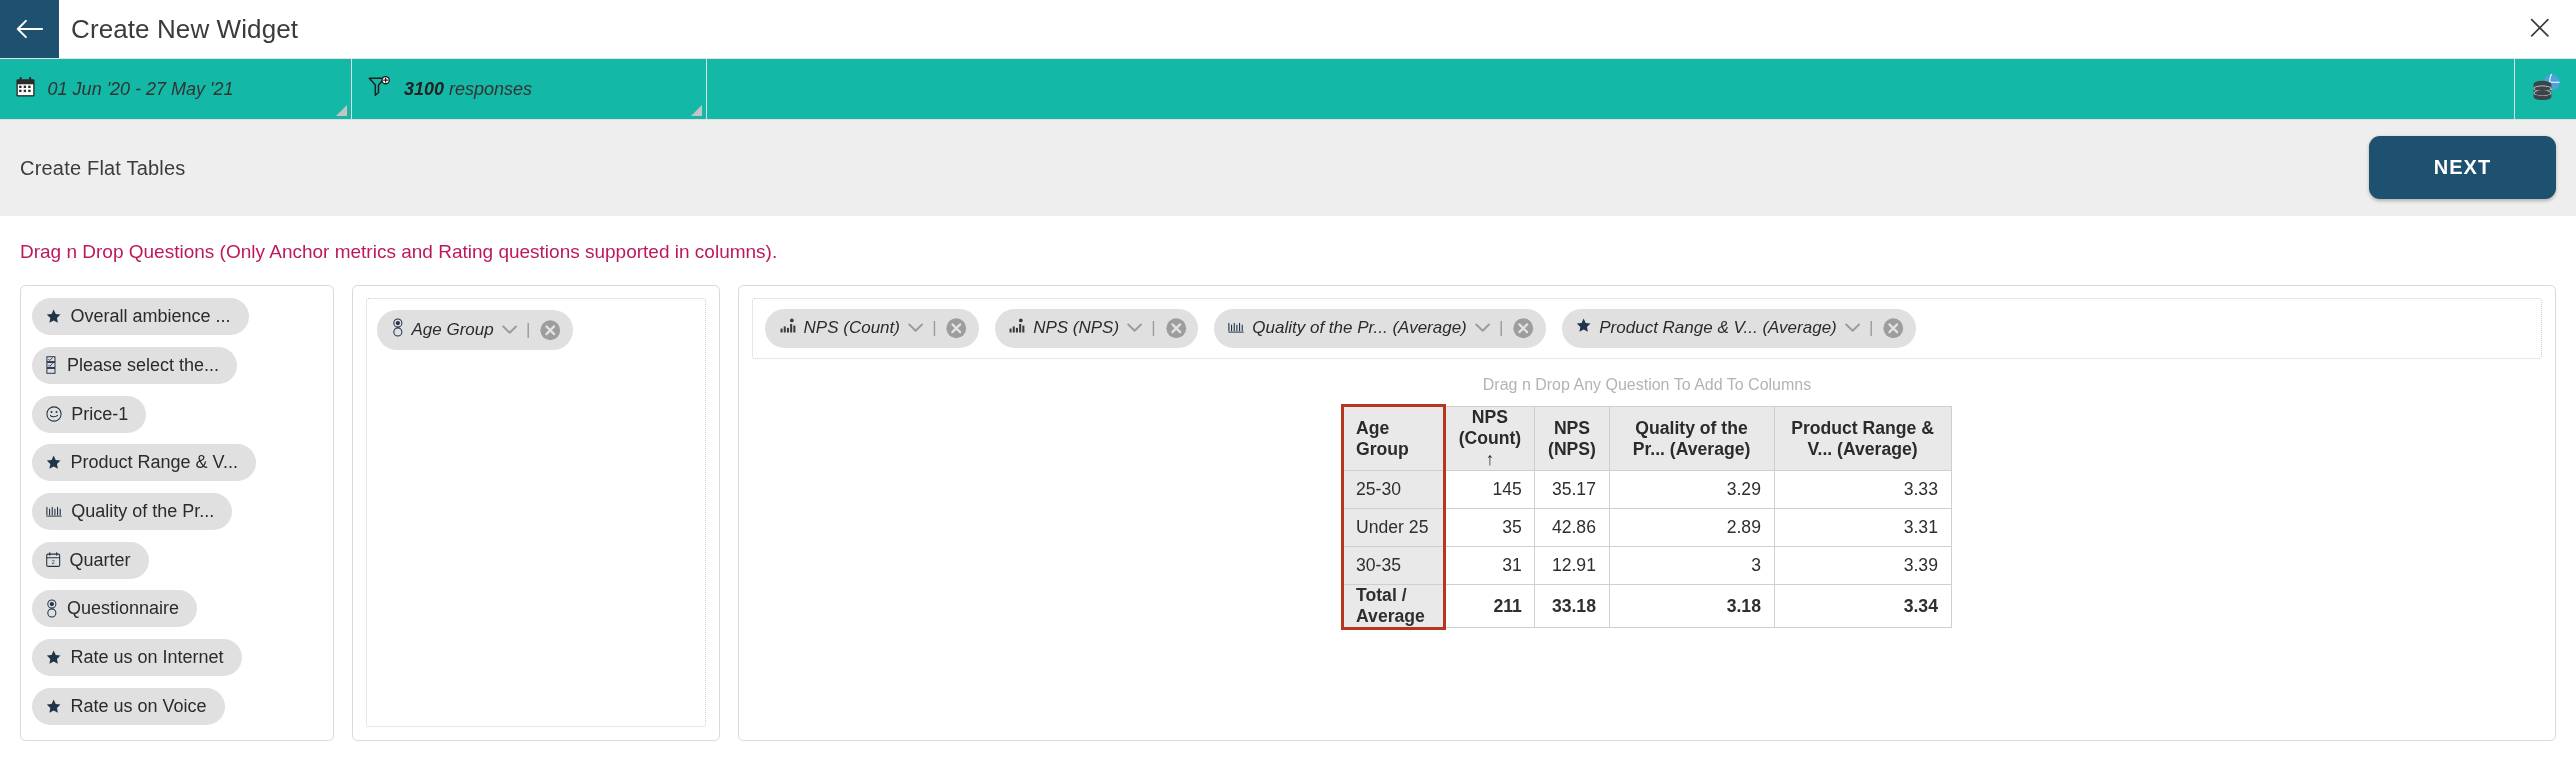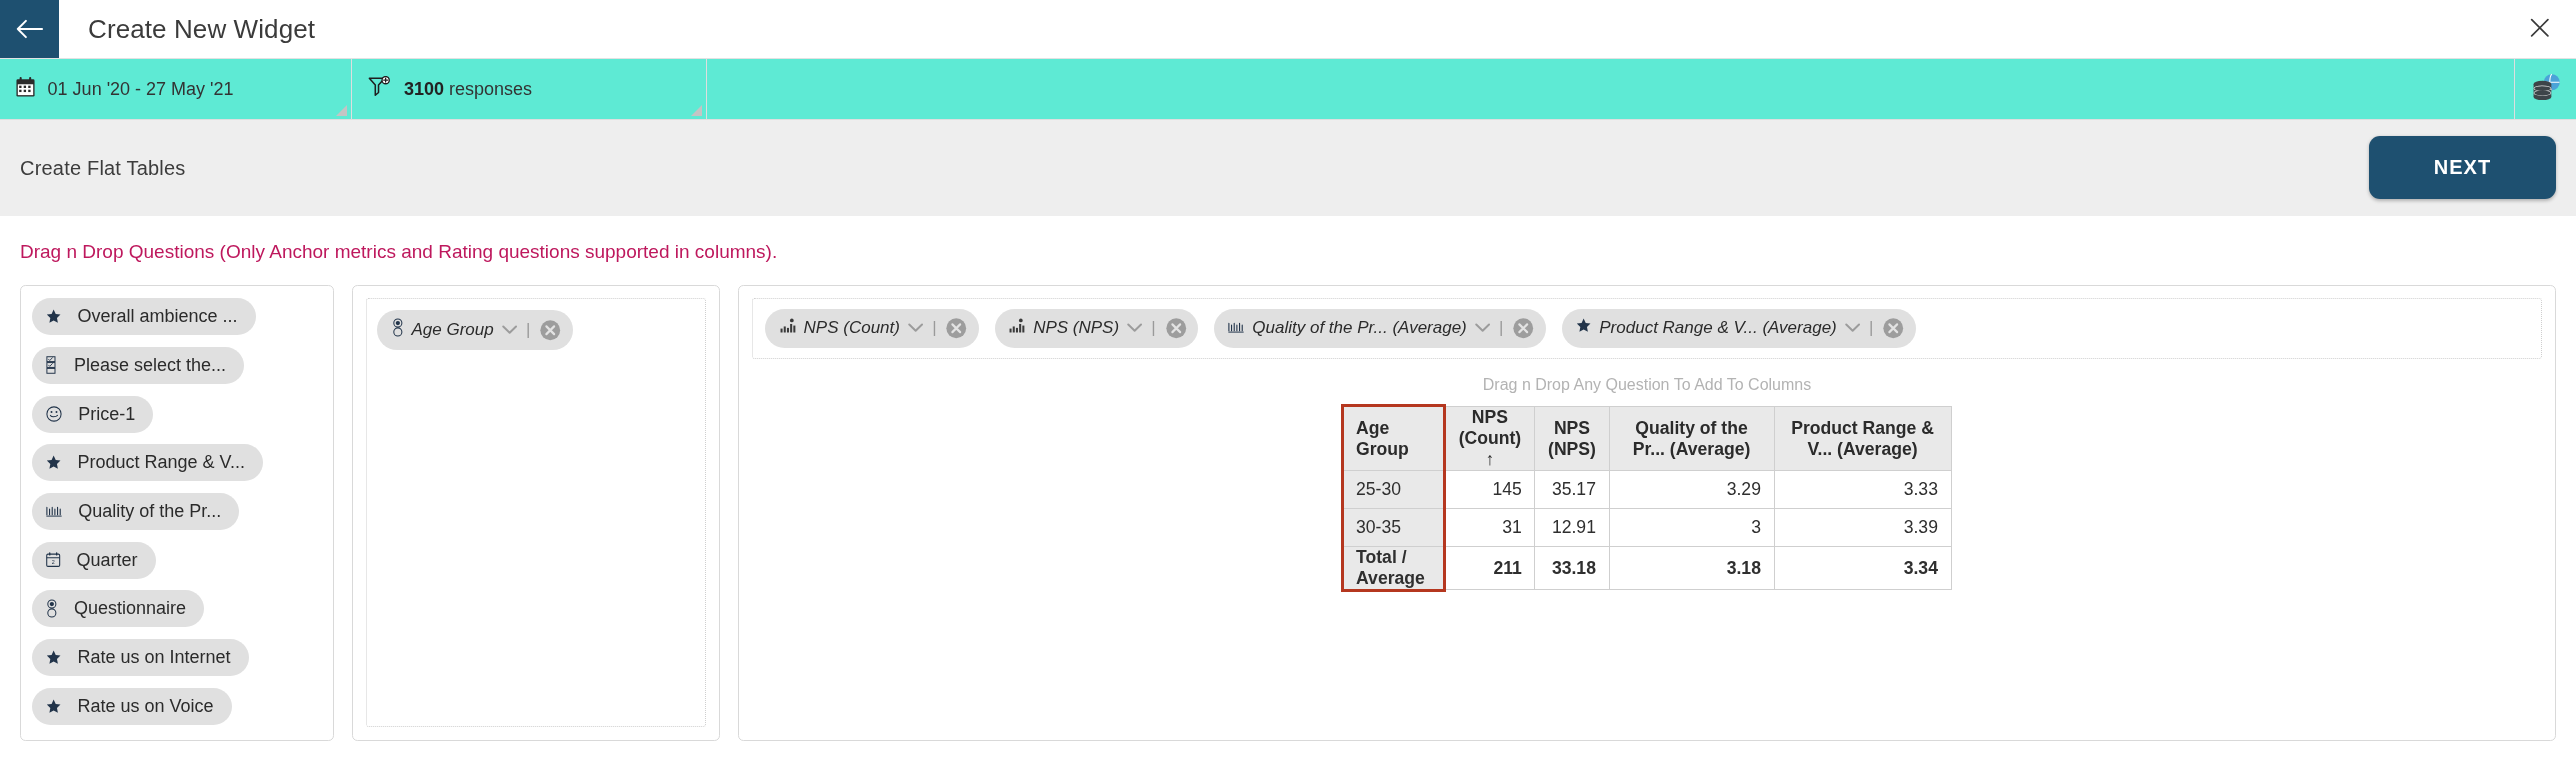--- a/index.html
+++ b/index.html
@@ -25,44 +25,45 @@
     display: flex;
     align-items: center;
     justify-content: center;
     cursor: pointer;
     flex: 0 0 59px;
   }
   .back-btn svg { display:block; }
   .window-title {
     display: flex;
     align-items: center;
-    padding-left: 29px;
+    padding-left: 12px;
     font-size: 26px;
     color: #3b3b3b;
     font-weight: 400;
     letter-spacing: 0.1px;
   }
   .titlebar-spacer { flex: 1 1 auto; }
   .close-btn {
     width: 72px;
     display: flex;
     align-items: center;
     justify-content: center;
     cursor: pointer;
     color: #3a3a3a;
   }
 
   
   .contextbar {
     position: relative;
     height: 61px;
-    background: #5eead4;
+    background: #14b8a6;
     border-bottom: 0.9px solid #dfdfdf;
     display: flex;
     align-items: stretch;
+    font-style: italic;
   }
   .ctx-cell {
     position: relative;
     display: flex;
     align-items: center;
     gap: 12.6px;
     padding: 0 20px 0 16px;
     border-right: 0.9px solid #dedede;
     font-size: 18px;
     color: #333;
@@ -141,21 +142,21 @@
     border: 0.9px solid #d9d9d9;
     border-radius: 5.4px;
     background: #fff;
     padding: 12.6px 10.8px 0 10.8px;
     overflow: hidden;
     flex: 0 0 314px;
   }
   .q-chip {
     display: inline-flex;
     align-items: center;
-    gap: 16px;
+    gap: 9px;
     background: #e0e0e0;
     border-radius: 20px;
     padding: 8px 18px 8px 14.4px;
     margin-bottom: 11.7px;
     font-size: 18px;
     color: #2b2b2b;
     cursor: grab;
     white-space: nowrap;
     max-width: 100%;
   }
@@ -559,20 +560,27 @@
           </thead>
           <tbody>
               <tr>
                 <td class="dim">25-30</td>
                 <td class="num">145</td>
                 <td class="num">35.17</td>
                 <td class="num">3.29</td>
                 <td class="num">3.33</td>
               </tr>
               <tr>
+                <td class="dim">Under 25</td>
+                <td class="num">35</td>
+                <td class="num">42.86</td>
+                <td class="num">2.89</td>
+                <td class="num">3.31</td>
+              </tr>
+              <tr>
                 <td class="dim">30-35</td>
                 <td class="num">31</td>
                 <td class="num">12.91</td>
                 <td class="num">3</td>
                 <td class="num">3.39</td>
               </tr>
               <tr class="total">
                 <td class="dim">Total / Average</td>
                 <td class="num">211</td>
                 <td class="num">33.18</td>

